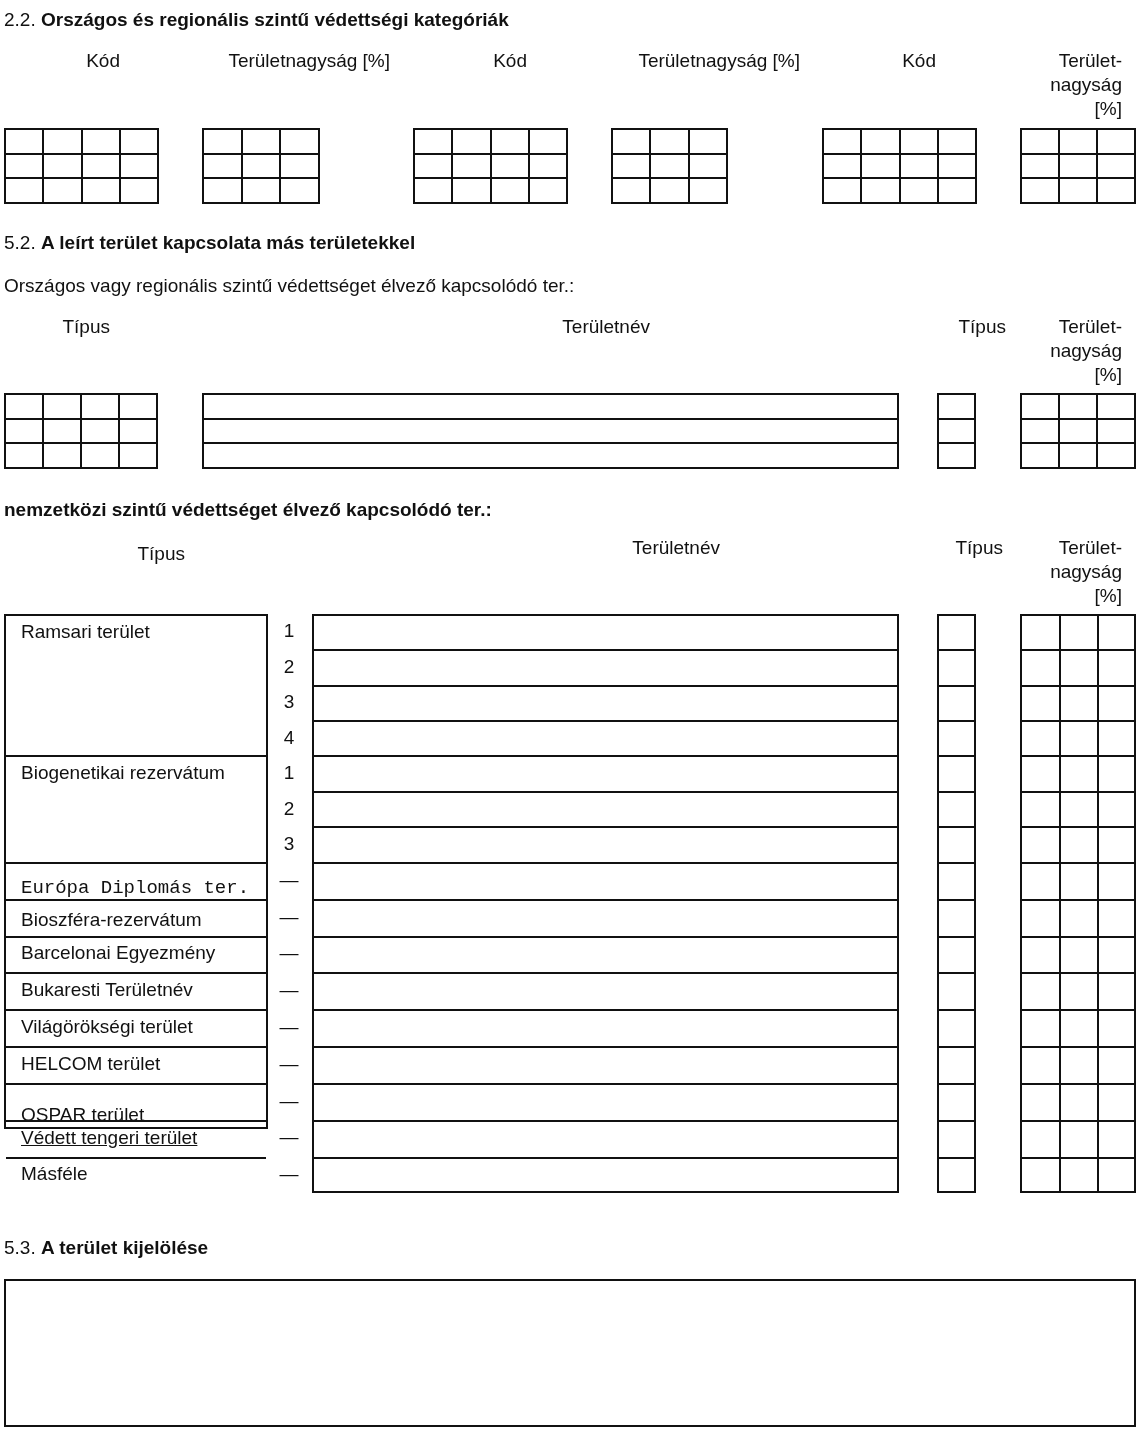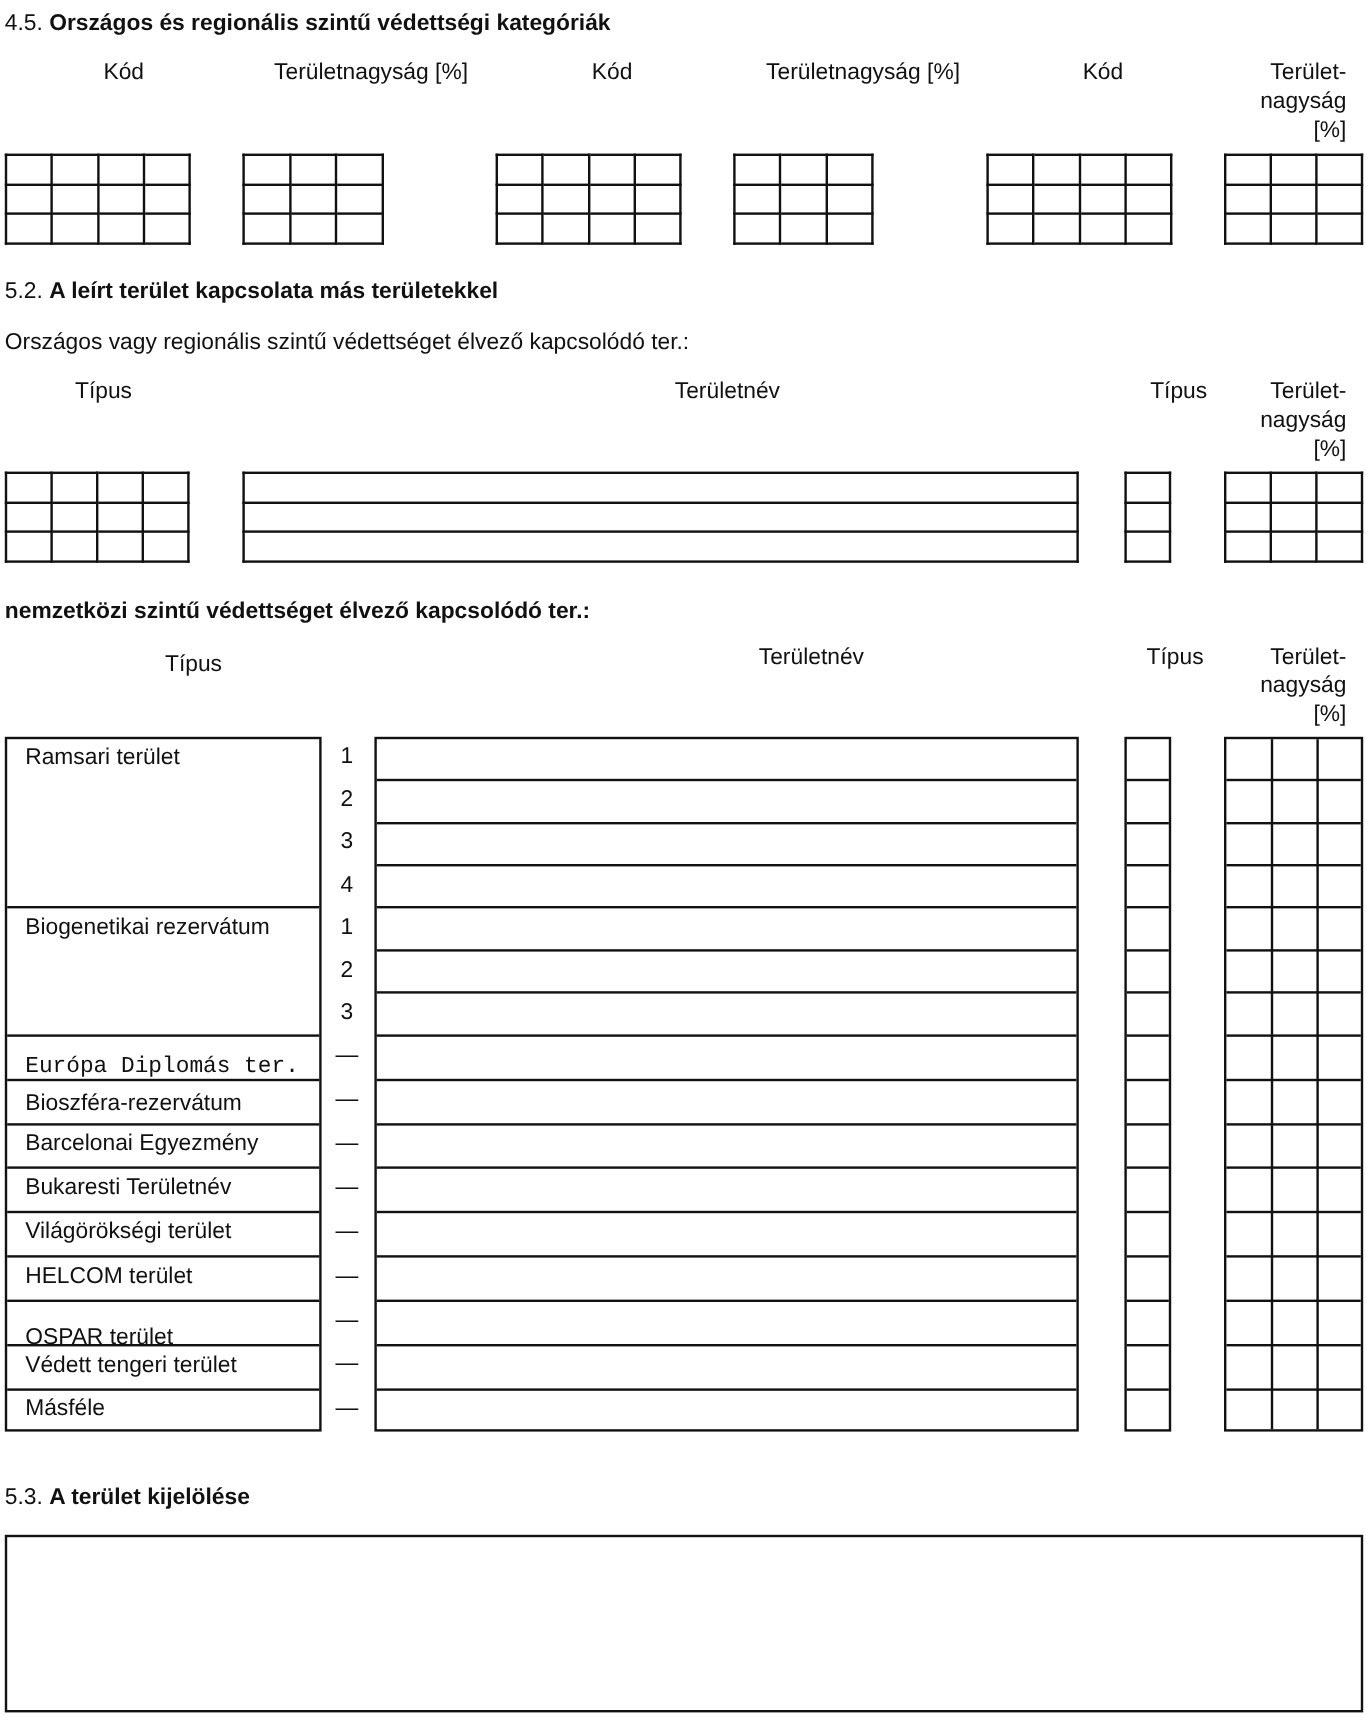--- a/index.html
+++ b/index.html
@@ -15,21 +15,21 @@
   .box { position:absolute; border:2px solid #111; box-sizing:border-box; }
   .row-line { position:absolute; left:0; right:0; border-top:2px solid #111; }
   .vline { position:absolute; top:0; bottom:0; border-left:2px solid #111; }
   .typetext { position:absolute; left:15px; font-size:19px; white-space:nowrap; }
   .num { position:absolute; font-size:19px; width:20px; text-align:center; }
 </style>
 </head>
 <body>
 
 <div class="abs title" style="left:4px; top:9px;">
-  <span>4.5.</span>
+  <span>2.2.</span>
   <b>Országos és regionális szintű védettségi kategóriák</b>
 </div>
 
 <div class="abs hdr" style="left:40px; top:49px; width:80px;">Kód</div>
 <div class="abs hdr" style="left:190px; top:49px; width:200px;">Területnagyság [%]</div>
 <div class="abs hdr" style="left:447px; top:49px; width:80px;">Kód</div>
 <div class="abs hdr" style="left:600px; top:49px; width:200px;">Területnagyság [%]</div>
 <div class="abs hdr" style="left:856px; top:49px; width:80px;">Kód</div>
 <div class="abs hdr" style="left:1020px; top:49px; width:102px;">
   <div>Terület-</div>
@@ -249,41 +249,41 @@
 
 <div class="abs hdr" style="left:95px; top:542px; width:90px;">Típus</div>
 <div class="abs hdr" style="left:520px; top:536px; width:200px;">Területnév</div>
 <div class="abs hdr" style="left:913px; top:536px; width:90px;">Típus</div>
 <div class="abs hdr" style="left:1020px; top:536px; width:102px;">
   <div>Terület-</div>
   <div>nagyság</div>
   <div>[%]</div>
 </div>
 
-<div class="box" style="left:4px; top:614px; width:264px; height:579px;">
+<div class="box" style="left:4px; top:614px; width:264px; height:515px;">
 
   <div class="typetext" style="top:5px;">Ramsari terület</div>
   <div class="row-line" style="top:139px;"></div>
   <div class="typetext" style="top:146px;">Biogenetikai rezervátum</div>
   <div class="row-line" style="top:246px;"></div>
   <div class="typetext" style="top:261px;font-family:Liberation Mono, monospace;">Európa Diplomás ter.</div>
   <div class="row-line" style="top:283px;"></div>
   <div class="typetext" style="top:293px;">Bioszféra-rezervátum</div>
   <div class="row-line" style="top:320px;"></div>
   <div class="typetext" style="top:326px;">Barcelonai Egyezmény</div>
   <div class="row-line" style="top:356px;"></div>
   <div class="typetext" style="top:363px;">Bukaresti Területnév</div>
   <div class="row-line" style="top:393px;"></div>
   <div class="typetext" style="top:400px;">Világörökségi terület</div>
   <div class="row-line" style="top:430px;"></div>
   <div class="typetext" style="top:437px;">HELCOM terület</div>
   <div class="row-line" style="top:467px;"></div>
   <div class="typetext" style="top:488px;">OSPAR terület</div>
   <div class="row-line" style="top:504px;"></div>
-  <div class="typetext" style="top:511px;">Védett tengeri terület</div>
+  <div class="typetext" style="top:511px;text-decoration:underline;">Védett tengeri terület</div>
   <div class="row-line" style="top:541px;"></div>
   <div class="typetext" style="top:547px;">Másféle</div>
 </div>
 
 <div class="num" style="left:279px; top:620px;">1</div>
 <div class="num" style="left:279px; top:656px;">2</div>
 <div class="num" style="left:279px; top:691px;">3</div>
 <div class="num" style="left:279px; top:727px;">4</div>
 <div class="num" style="left:279px; top:762px;">1</div>
 <div class="num" style="left:279px; top:798px;">2</div>

